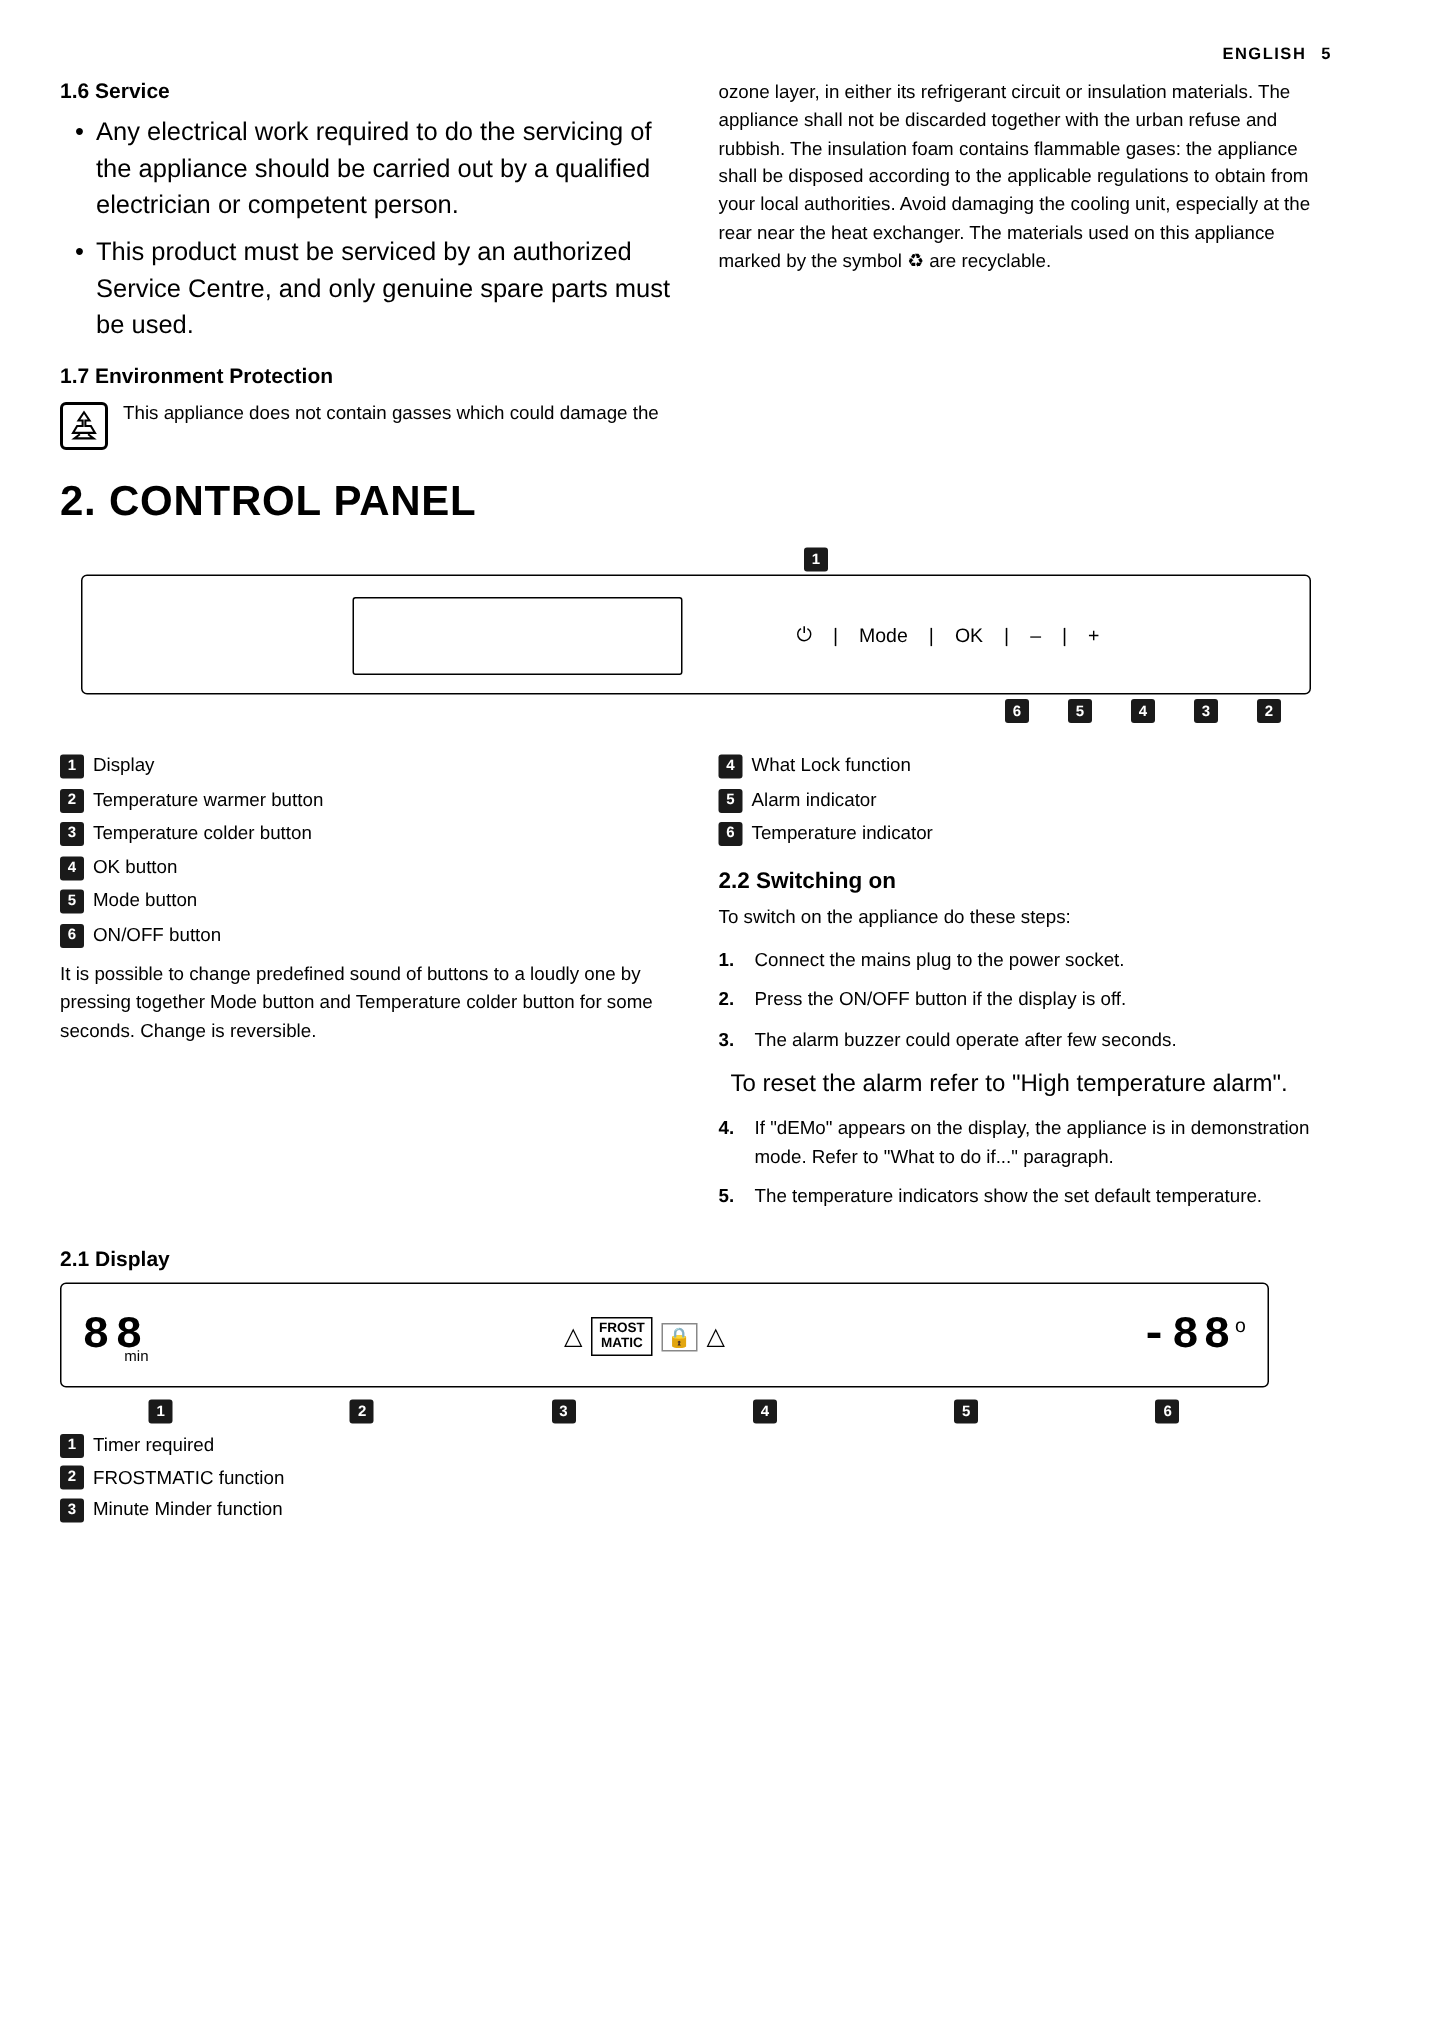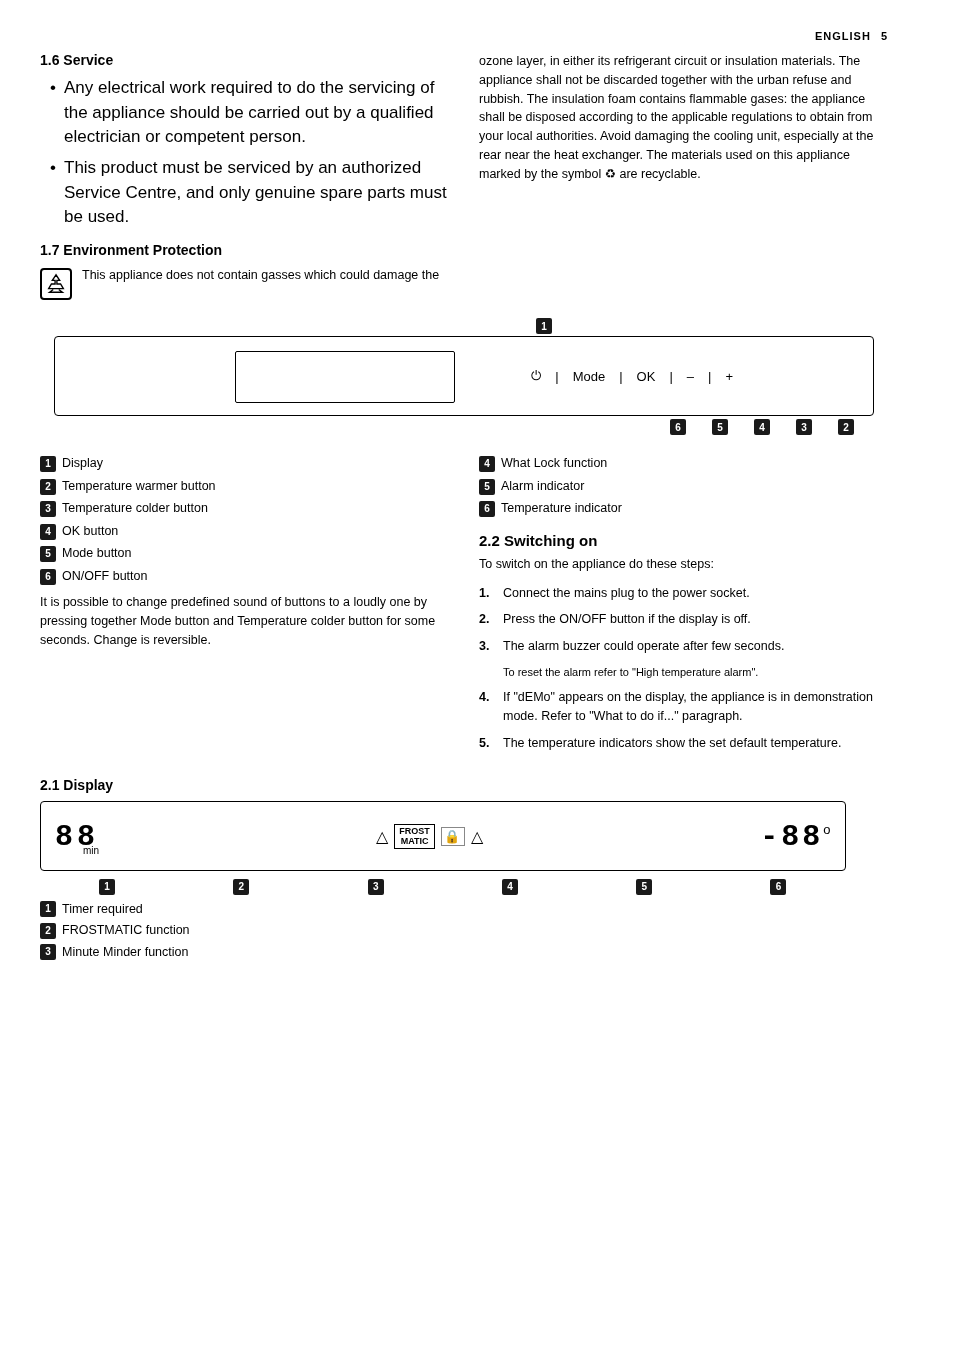--- a/index.html
+++ b/index.html
@@ -242,24 +242,24 @@
       gap: 8px;
       margin-bottom: 8px;
       line-height: 1.5;
     }
     .numbered-list li .num-bold {
       font-weight: bold;
       min-width: 16px;
     }
 
     .sub-paragraph {
-      margin-left: 24px;
+      margin-left: 8px;
       margin-bottom: 8px;
       line-height: 1.5;
-      font-size: 11px;
+      font-size: 16px;
     }
 
     .panel-top-marker {
       display: flex;
       justify-content: center;
       margin-bottom: 0px;
     }
   </style>
 </head>
 <body>
@@ -300,20 +300,26 @@
 
     <div class="col-right">
       <p class="right-text">
         <span>ozone layer, in either its refrigerant circuit or insulation materials. The appliance shall not be discarded together with the urban refuse and rubbish. The insulation foam contains flammable gases: the appliance shall be disposed according to the applicable regulations to obtain from your local authorities. Avoid damaging the cooling unit, especially at the rear near the heat exchanger. The materials used on this appliance marked by the symbol</span>
         <span> ♻ </span>
         <span>are recyclable.</span>
       </p>
     </div>
   </div>
 
+  <div style="margin-bottom:14px;">
+    <span class="section-2-title">
+      <span>2.</span>
+      <span>CONTROL PANEL</span>
+    </span>
+  </div>
 
   <div class="diagram-area">
     <div class="panel-container">
 
       <div class="panel-top-marker" style="margin-bottom:2px;">
         <span style="position:relative; left:80px;">
           <span class="number-badge">1</span>
         </span>
       </div>
 

